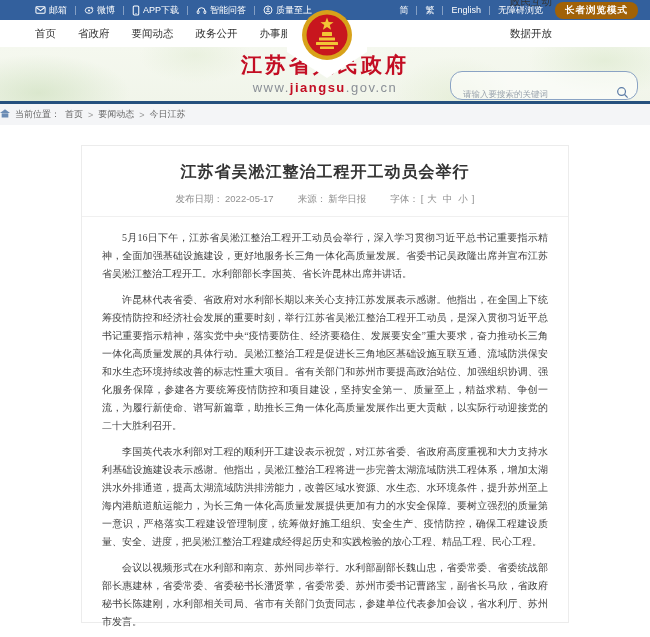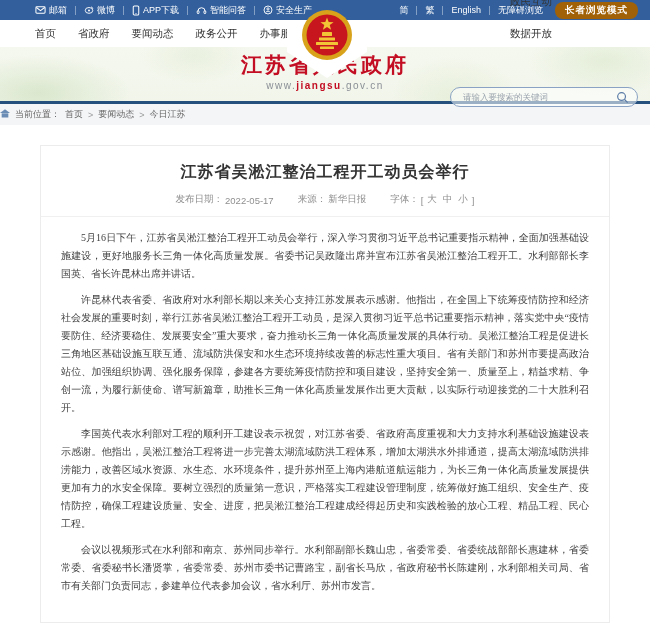--- a/index.html
+++ b/index.html
@@ -36,48 +36,48 @@
   
   .banner { position:relative; height:54px;
     background:
       radial-gradient(ellipse 130px 55px at 6% 85%, rgba(190,214,170,.45), transparent 70%),
       radial-gradient(ellipse 110px 50px at 93% 25%, rgba(205,224,185,.40), transparent 70%),
       radial-gradient(ellipse 90px 60px at 70% 95%, rgba(220,232,200,.45), transparent 70%),
       radial-gradient(ellipse 80px 40px at 30% 15%, rgba(214,228,196,.35), transparent 70%),
       linear-gradient(#f5f8ef,#f1f5ea); }
   .site-id { position:absolute; left:50%; top:4px; transform:translateX(-50%); text-align:center; }
   .site-name { font-size:21px; font-weight:bold; color:#c30d23; letter-spacing:3px; white-space:nowrap; }
-  .site-url { font-size:10px; color:#8a8f96; letter-spacing:1.5px; margin-top:1px; }
+  .site-url { font-size:13px; color:#8a8f96; letter-spacing:1.5px; margin-top:1px; }
   .site-url .hl { color:#c30d23; font-weight:bold; }
-  .searchbox { position:absolute; right:12px; top:40px; width:188px; height:20px;
+  .searchbox { position:absolute; right:12px; top:24px; width:188px; height:29px;
                border:1px solid #8aa3c4; border-radius:12px; background:rgba(255,255,255,.55);
-               display:flex; align-items:center; padding:0 8px 0 12px; }
+               display:flex; align-items:flex-end; padding:0 8px 0 12px; }
   .searchbox input { flex:1; border:none; outline:none; background:transparent;
                      font-size:8.5px; color:#555; font-family:inherit; }
   .searchbox input::placeholder { color:#9aa3ad; }
   .search-ico { display:flex; cursor:pointer; }
 
   .navy-line { height:3px; background:#25507e; }
 
   
   .breadcrumb { height:21px; background:#f4f5f7; display:flex; align-items:center;
                 gap:5px; font-size:9px; color:#666; }
   .breadcrumb a { color:#666; text-decoration:none; cursor:pointer; }
   .crumb-sep { color:#999; }
 
   
   .content-area { background:#fff; padding-top:20px; }
-  .article-box { width:570px; margin:0 auto; border:1px solid #ececec; background:#fff;
+  .article-box { width:488px; margin:0 auto; border:1px solid #ececec; background:#fff;
                  height:478px; }
   .article-head { padding:15px 20px 10px; border-bottom:1px solid #f0f0f0; }
   .article-title { font-size:16px; font-weight:bold; color:#333; text-align:center;
                    letter-spacing:1px; line-height:22px; }
   .article-meta { margin-top:10px; display:flex; justify-content:center; gap:24px;
                   font-size:9.5px; color:#8f8f8f; }
-  .meta-item { display:flex; gap:2px; align-items:flex-end; }
+  .meta-item { display:flex; gap:2px; align-items:flex-start; }
   .font-size-ctl { color:#8f8f8f; text-decoration:none; cursor:pointer; margin:0 2px; }
   .article-body { padding:4px 20px 14px; }
   .article-body p { font-family:"Liberation Serif", serif; font-size:10px; line-height:18px;
                     color:#3f3f3f; text-align:justify; text-indent:2em; margin:8px 0; }
 </style>
 </head>
 <body>
 
 <div class="page">
 
@@ -126,21 +126,21 @@
       </a>
       <span class="tb-sep"></span>
       <a class="tb-item">
         <span class="ico">
           <svg width="10" height="10" viewBox="0 0 12 12" fill="none" stroke="#fff" stroke-width="1.1">
               <circle cx="6" cy="6" r="4.8"></circle>
               <circle cx="6" cy="4.7" r="1.3"></circle>
               <path d="M3.4 8.8a3.2 3.2 0 0 1 5.2 0"></path>
             </svg>
         </span>
-        <span>安全生产</span>
+        <span>质量至上</span>
       </a>
     </div>
     <div class="topbar-right">
       <a class="tb-item">简</a>
       <span class="tb-sep"></span>
       <a class="tb-item">繁</a>
       <span class="tb-sep"></span>
       <a class="tb-item">English</a>
       <span class="tb-sep"></span>
       <a class="tb-item">无障碍浏览</a>

